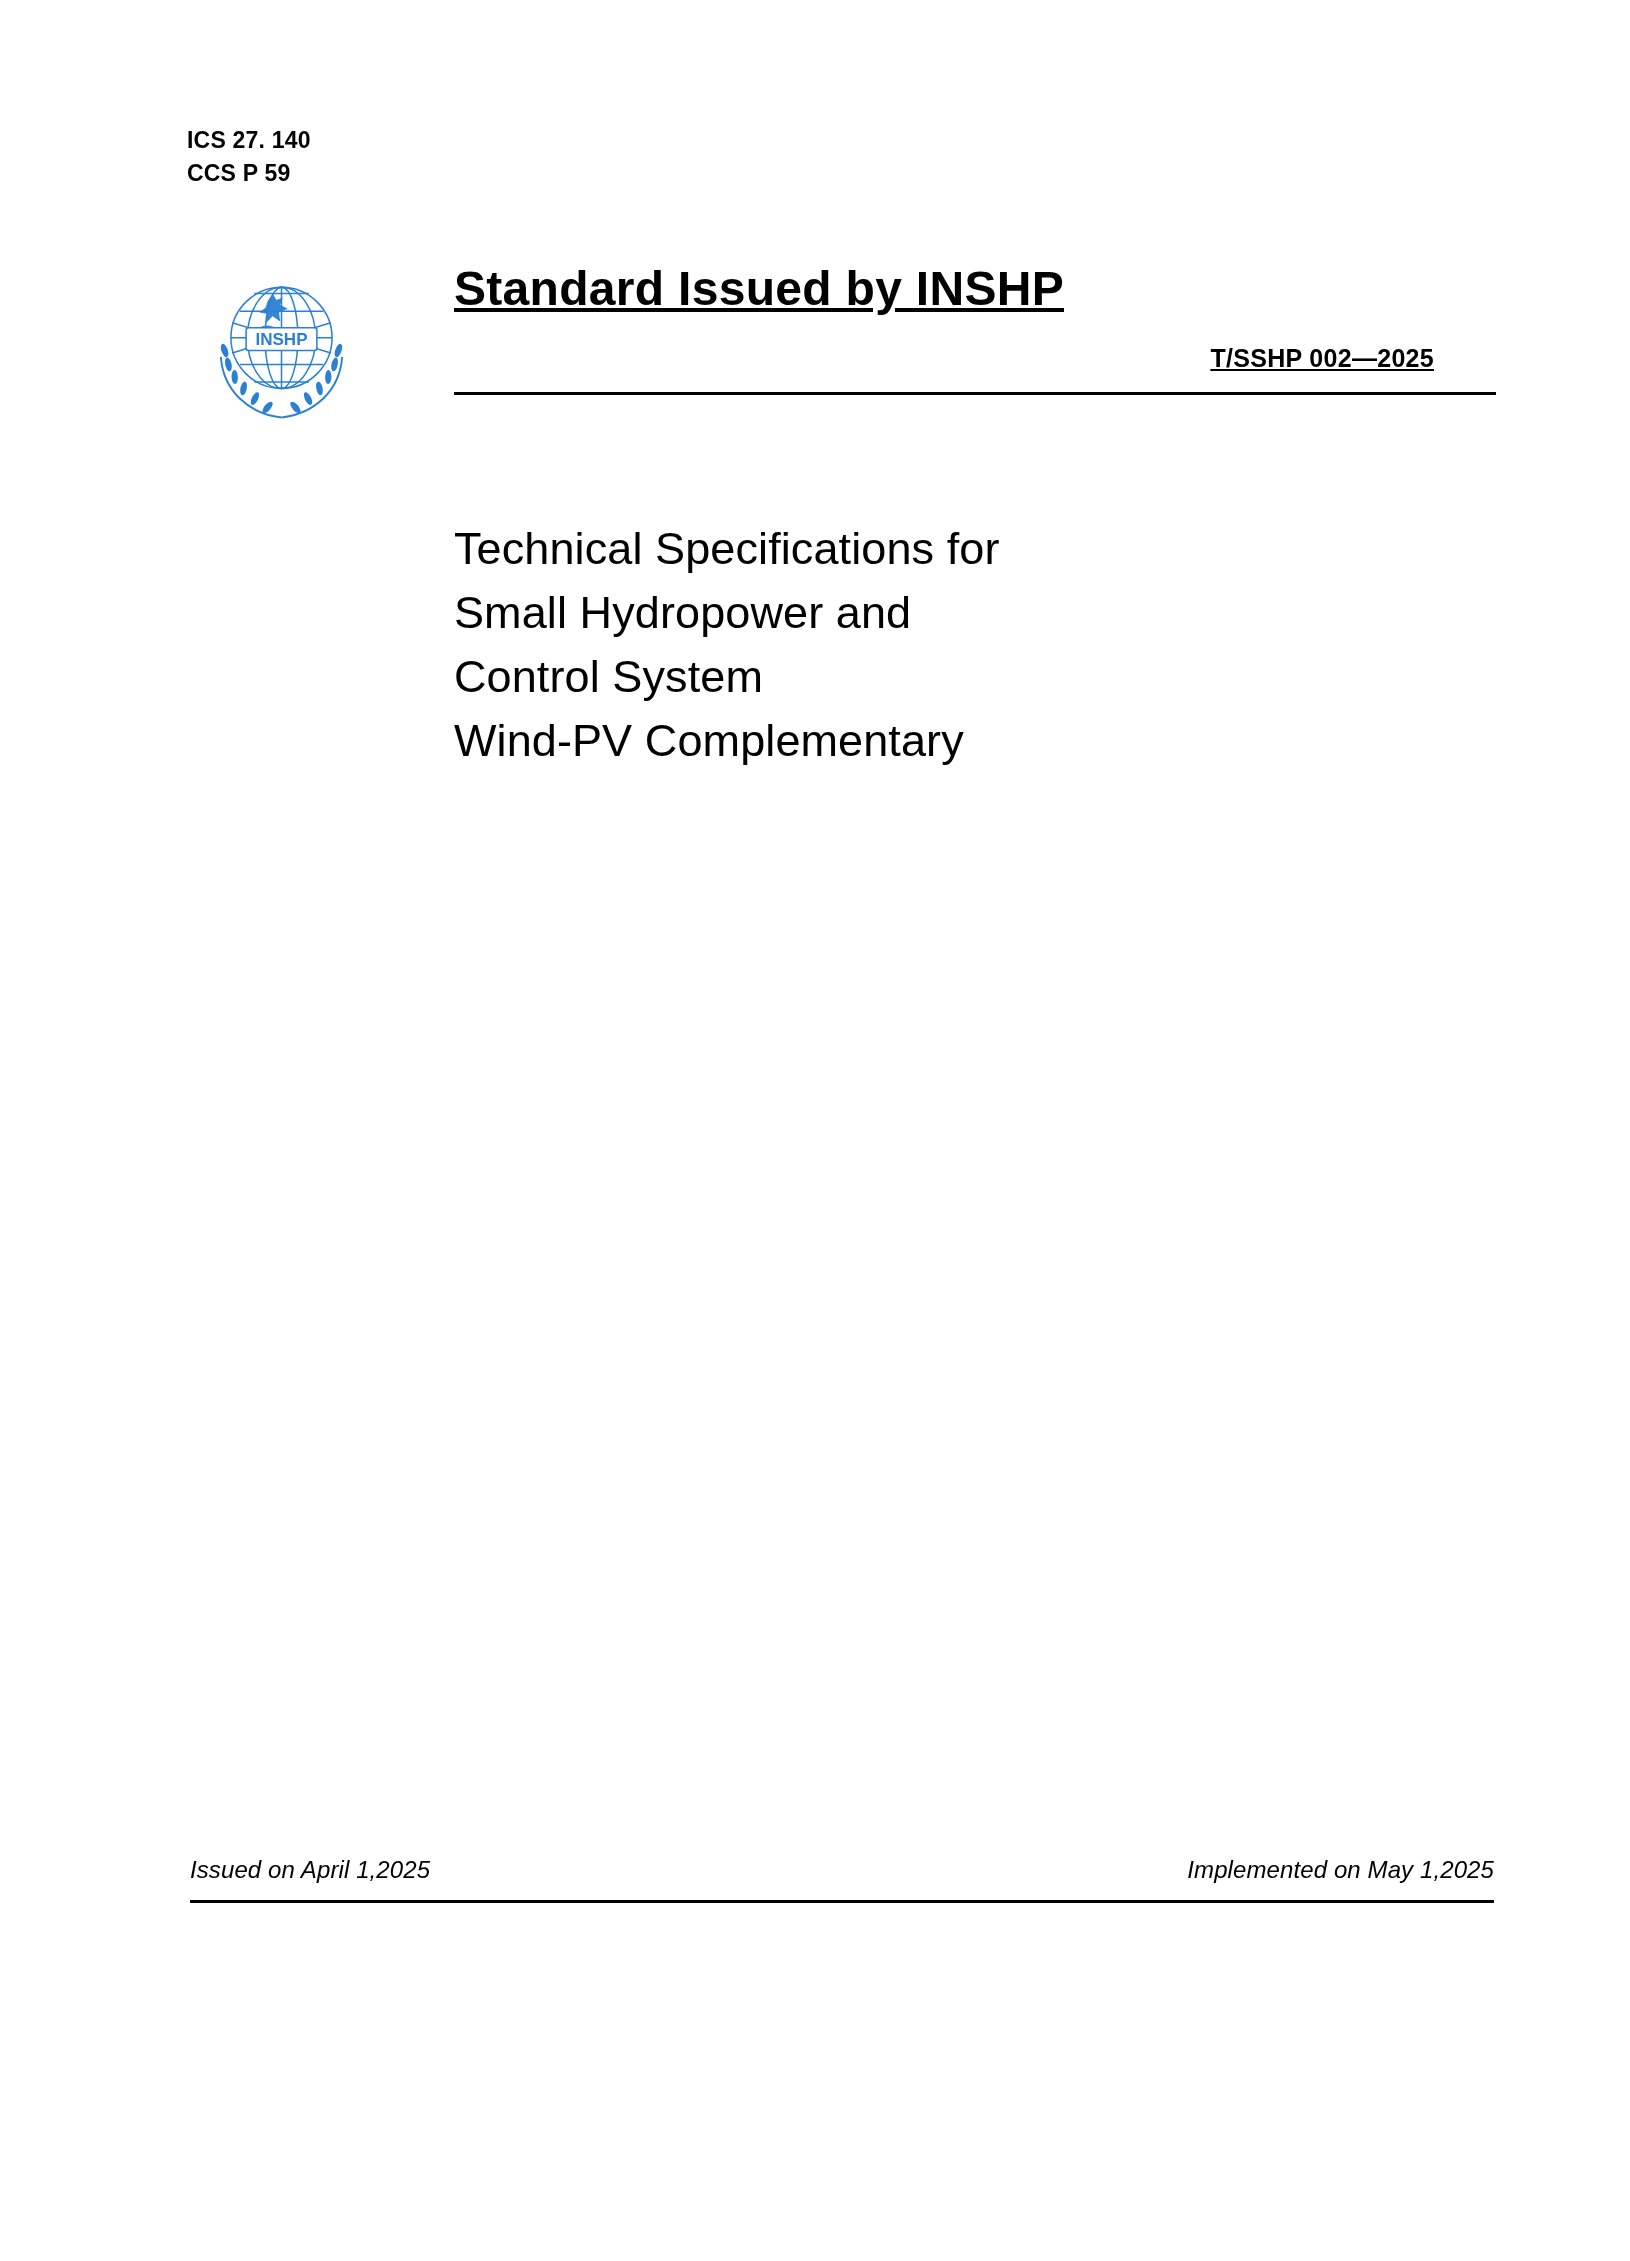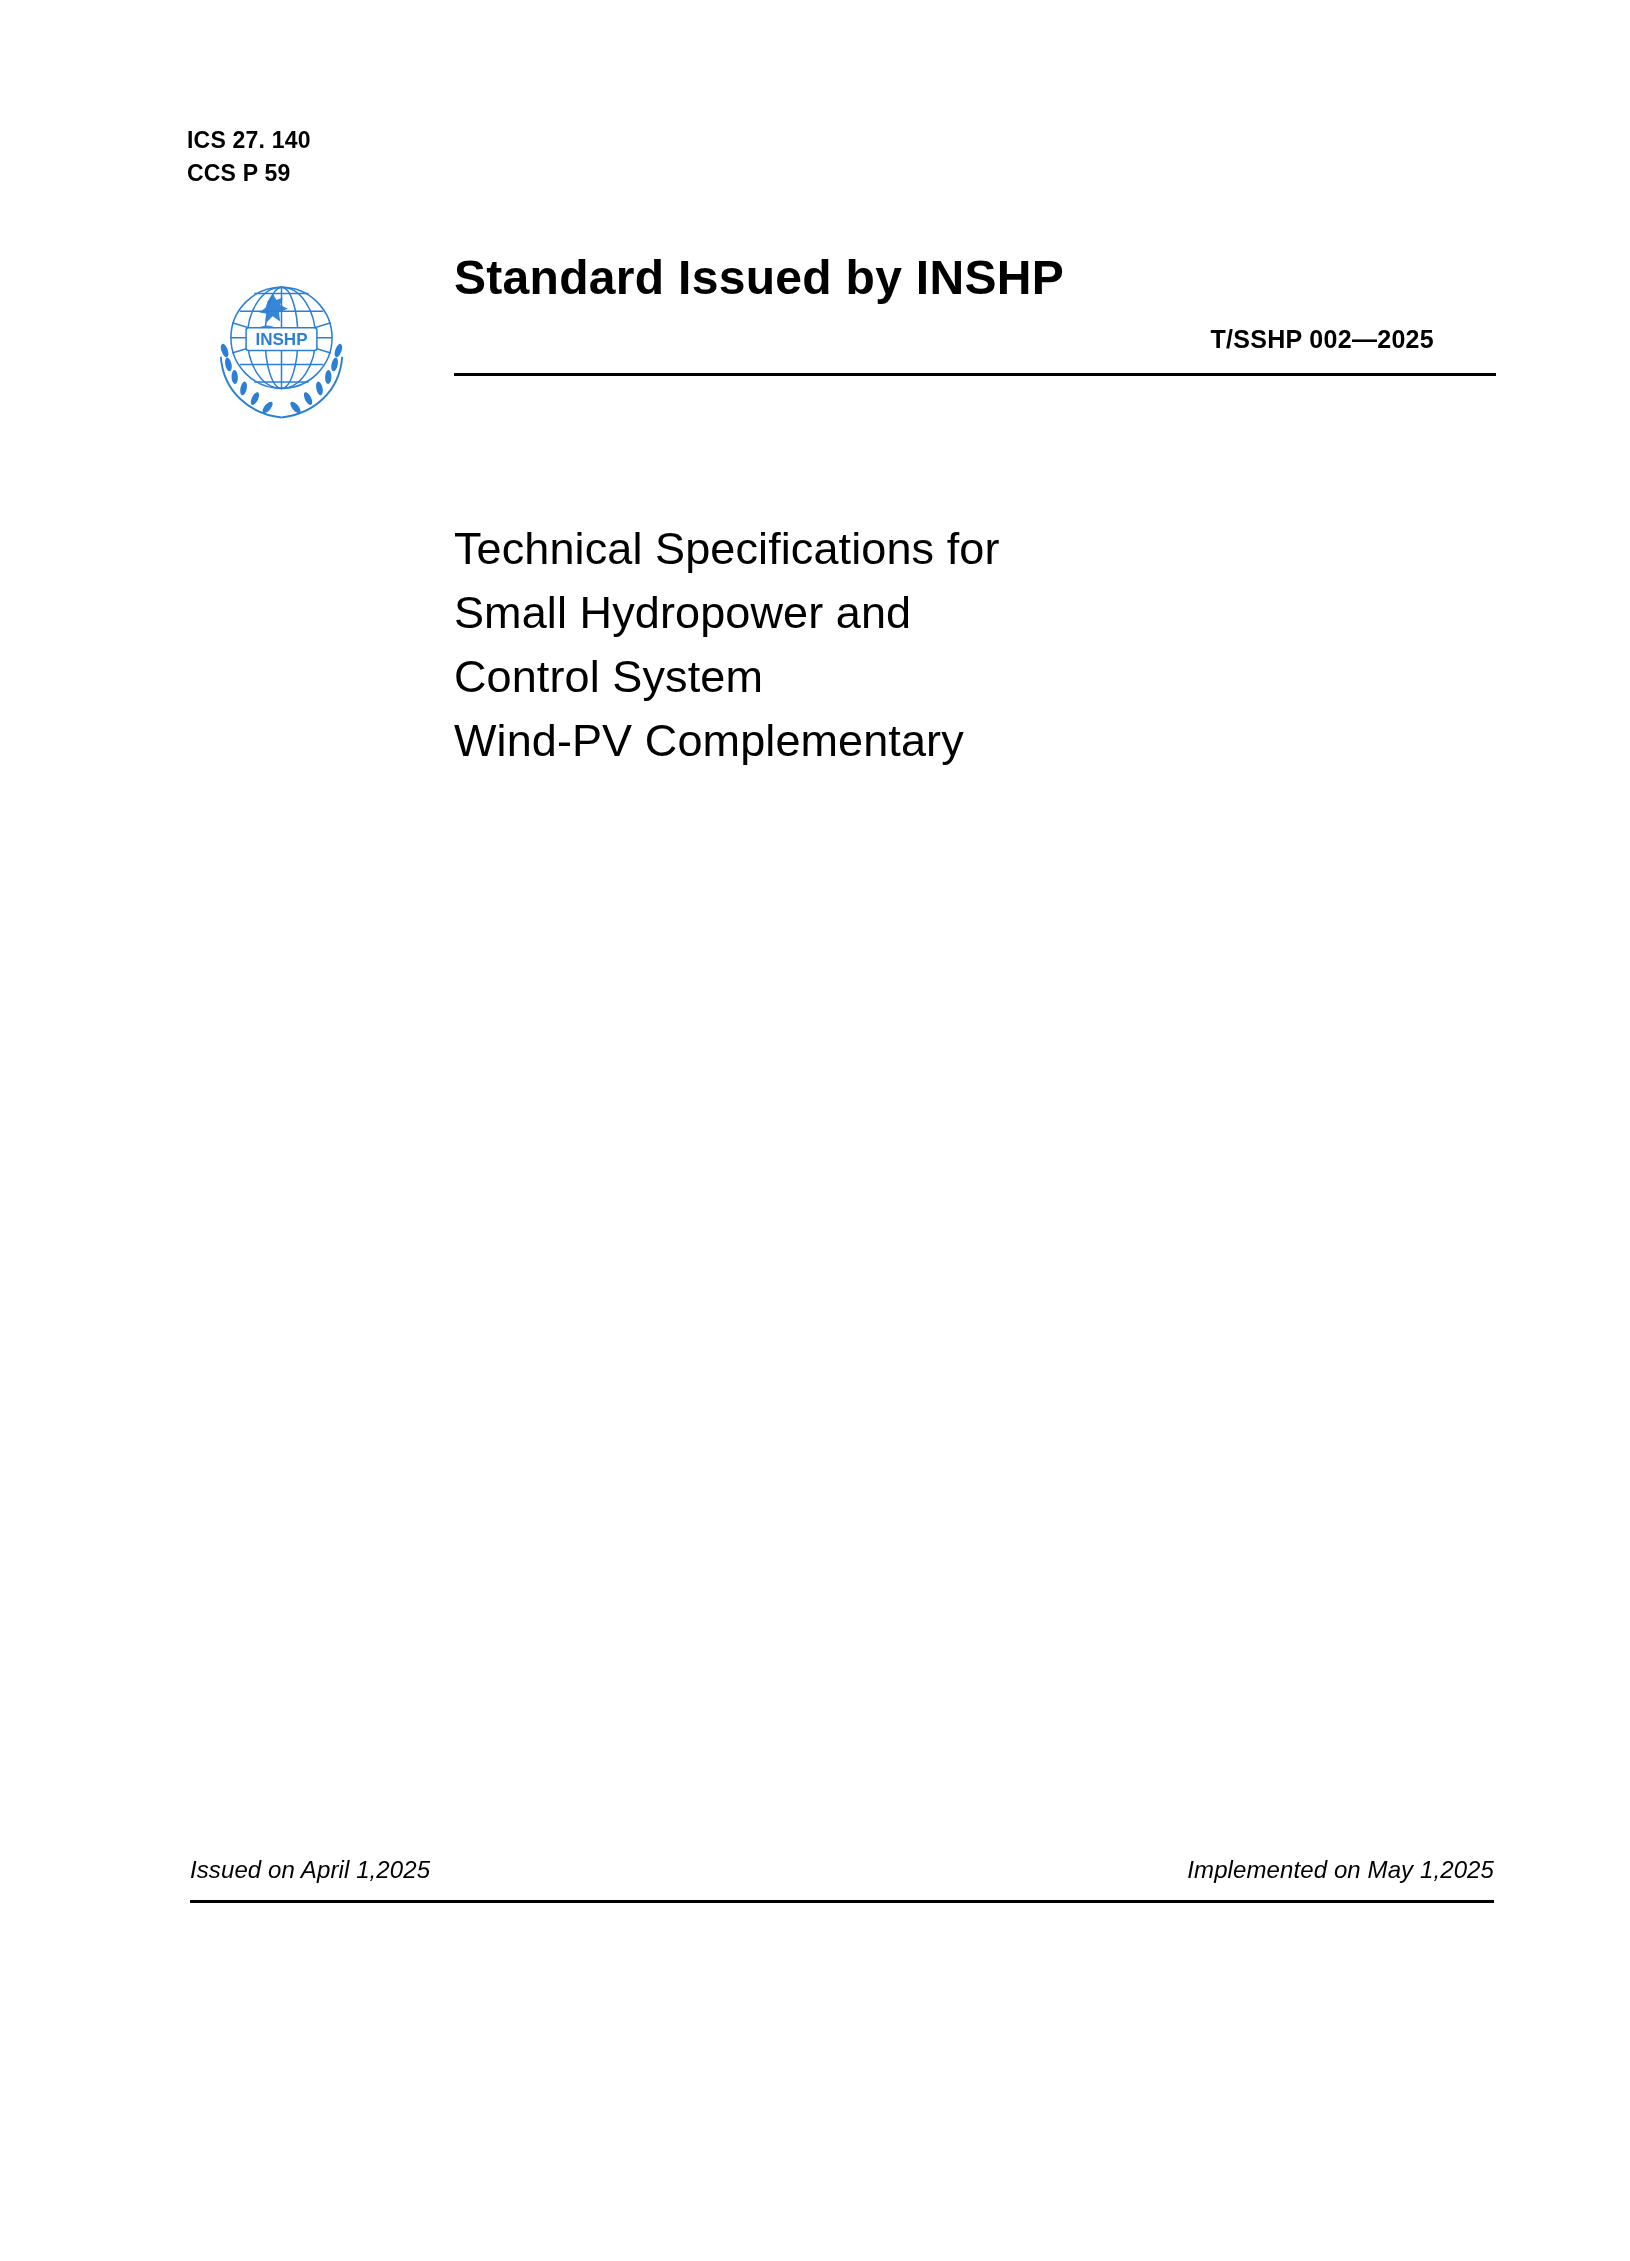--- a/index.html
+++ b/index.html
@@ -44,32 +44,33 @@
     top: 262px;
     width: 177px;
     height: 177px;
   }
   .emblem svg { display: block; width: 177px; height: 177px; }
 
   
   .header-block {
     position: absolute;
     left: 454px;
-    top: 252px;
+    top: 263px;
     width: 1042px;
+    text-decoration: underline;
   }
   .issuer-title {
     font-size: 48px;
     font-weight: bold;
     letter-spacing: 0.3px;
     line-height: 1.1;
     white-space: nowrap;
   }
   .std-number {
-    margin-top: 20px;
+    margin-top: 28px;
     text-align: right;
     padding-right: 62px;
     font-size: 25px;
     font-weight: bold;
     letter-spacing: 0.3px;
     white-space: nowrap;
   }
   .rule {
     margin-top: 19px;
     width: 1042px;

